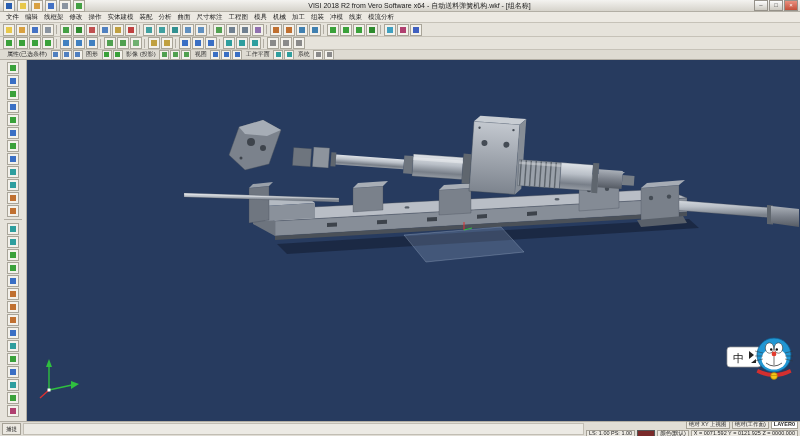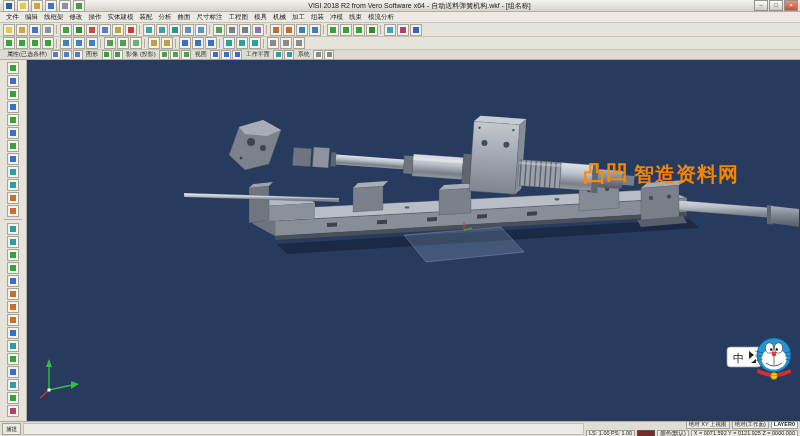--- a/index.html
+++ b/index.html
@@ -590,23 +590,20 @@
           <line x1="736" y1="299" x2="728" y2="301" stroke="#333" stroke-width="0.5"></line>
           <line x1="758" y1="293" x2="766" y2="291" stroke="#333" stroke-width="0.5"></line>
           <line x1="758" y1="296" x2="766" y2="296" stroke="#333" stroke-width="0.5"></line>
           <line x1="758" y1="299" x2="766" y2="301" stroke="#333" stroke-width="0.5"></line>
           <path d="M731,309 q16,8 32,0 l1.5,3.5 q-17.5,9 -35,0 z" fill="#d32f2f"></path>
           <circle cx="747" cy="316" r="3.4" fill="#f5c518" stroke="#a07800" stroke-width="0.6"></circle>
           <line x1="744" y1="315.5" x2="750" y2="315.5" stroke="#a07800" stroke-width="0.5"></line>
         </g>
       </svg>
 
-      <div class="watermark" style="color: rgb(255, 138, 0);">
-        <span class="wm-logo">凸凹</span><span class="wm-text">智造资料网</span>
-      </div>
     </div>
   </div>
 
   <div class="statusbar">
     <span class="sb-box">捕捉</span>
     <span class="sb-spacer"></span>
     <div class="sb-right">
       <div class="sb-row">
         <span class="sb-cell">绝对 XY 上视图</span>
         <span class="sb-cell">绝对(工作面)</span>

